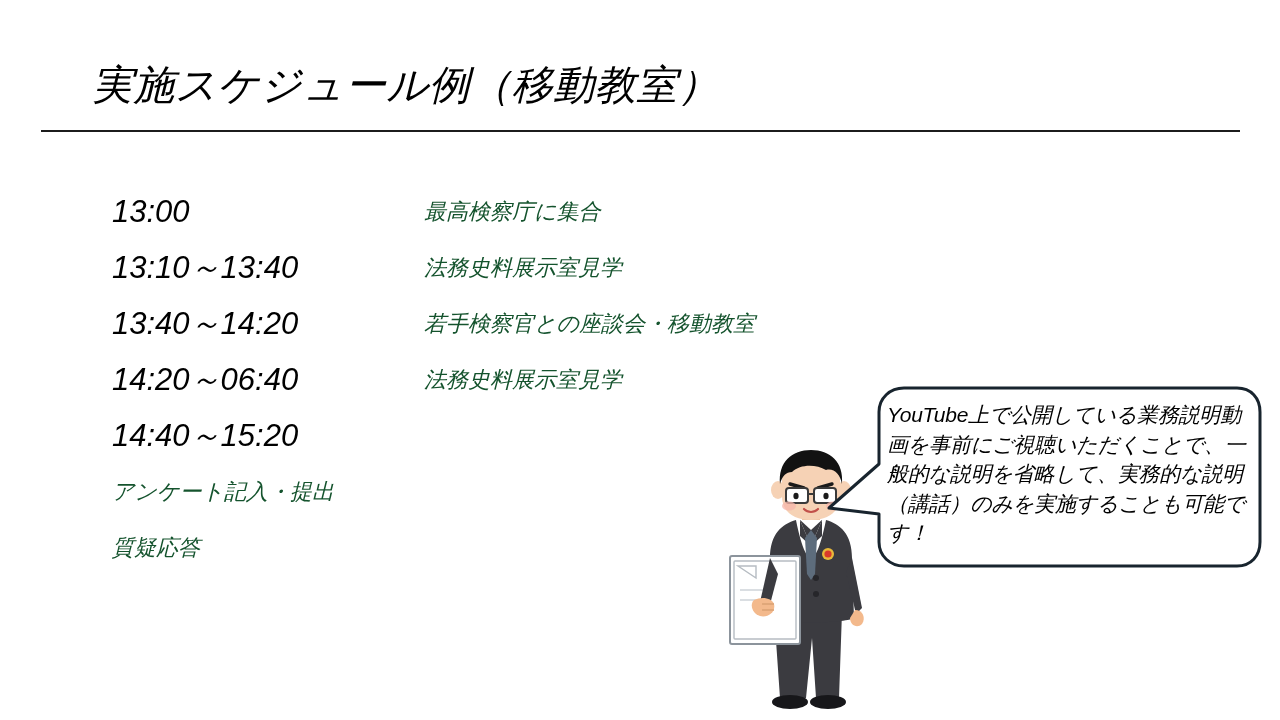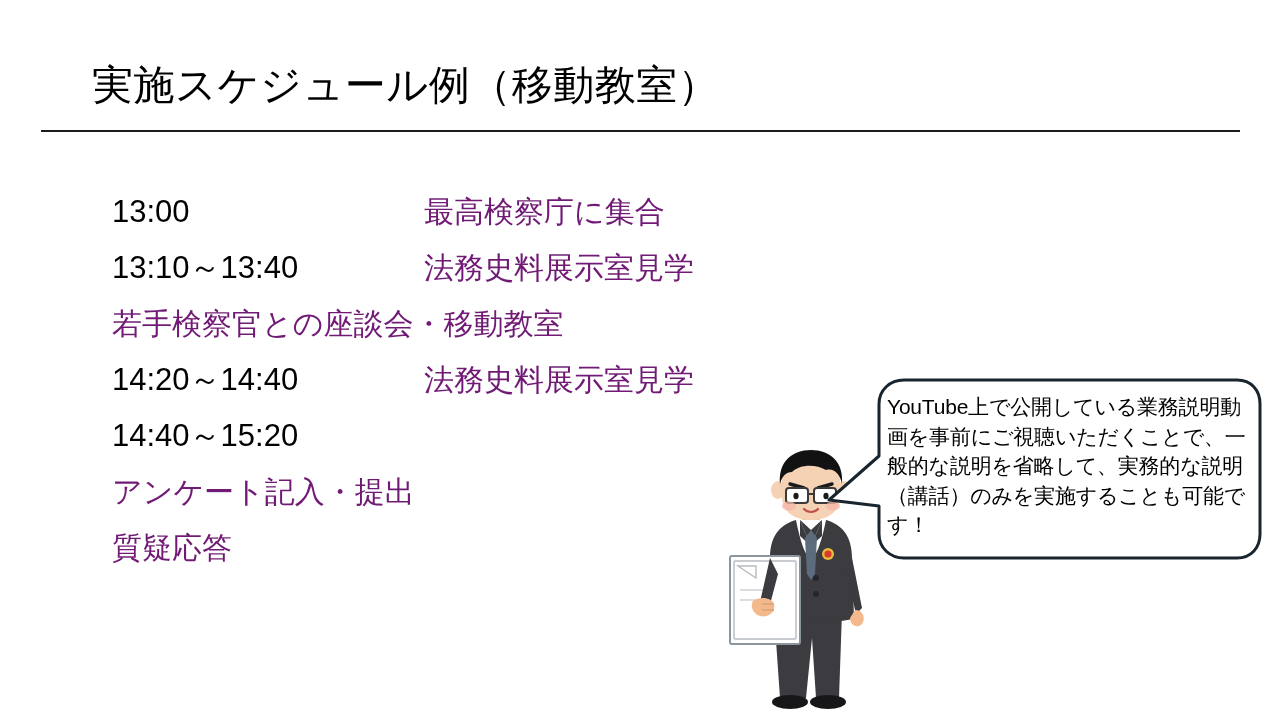--- a/index.html
+++ b/index.html
@@ -10,20 +10,21 @@
   body {
     font-family: "Liberation Sans", "DejaVu Sans", sans-serif;
     color: #000000;
   }
   #slide {
     position: relative;
     width: 1280px;
     height: 720px;
     background: #ffffff;
     overflow: hidden;
+    font-style: italic;
   }
 
   
   #slide-title {
     position: absolute;
     left: 92px;
     top: 62px;
     font-size: 41px;
     font-weight: 400;
     letter-spacing: 0.5px;
@@ -54,31 +55,31 @@
   }
   .sched-time {
     width: 312px;
     flex: 0 0 312px;
     font-size: 31px;
     line-height: 56px;
     white-space: nowrap;
     color: #000000;
   }
   .sched-desc {
-    font-size: 30px;
+    font-size: 22px;
     line-height: 56px;
     white-space: nowrap;
-    color: #701a75;
+    color: #14532d;
   }
 
   
   #speech-bubble {
     position: absolute;
     left: 857px;
-    top: 378px;
+    top: 386px;
     width: 405px;
     height: 164px;
   }
   #bubble-svg {
     position: absolute;
     left: 0;
     top: 0;
     width: 405px;
     height: 182px;
     overflow: visible;
@@ -121,24 +122,25 @@
   <div id="schedule">
     <div class="sched-row">
       <div class="sched-time">13:00</div>
       <div class="sched-desc">最高検察庁に集合</div>
     </div>
     <div class="sched-row">
       <div class="sched-time">13:10～13:40</div>
       <div class="sched-desc">法務史料展示室見学</div>
     </div>
     <div class="sched-row">
+      <div class="sched-time">13:40～14:20</div>
       <div class="sched-desc">若手検察官との座談会・移動教室</div>
     </div>
     <div class="sched-row">
-      <div class="sched-time">14:20～14:40</div>
+      <div class="sched-time">14:20～06:40</div>
       <div class="sched-desc">法務史料展示室見学</div>
     </div>
     <div class="sched-row">
       <div class="sched-time">14:40～15:20</div>
     </div>
     <div class="sched-row">
       <div class="sched-desc">アンケート記入・提出</div>
     </div>
     <div class="sched-row">
       <div class="sched-desc">質疑応答</div>

